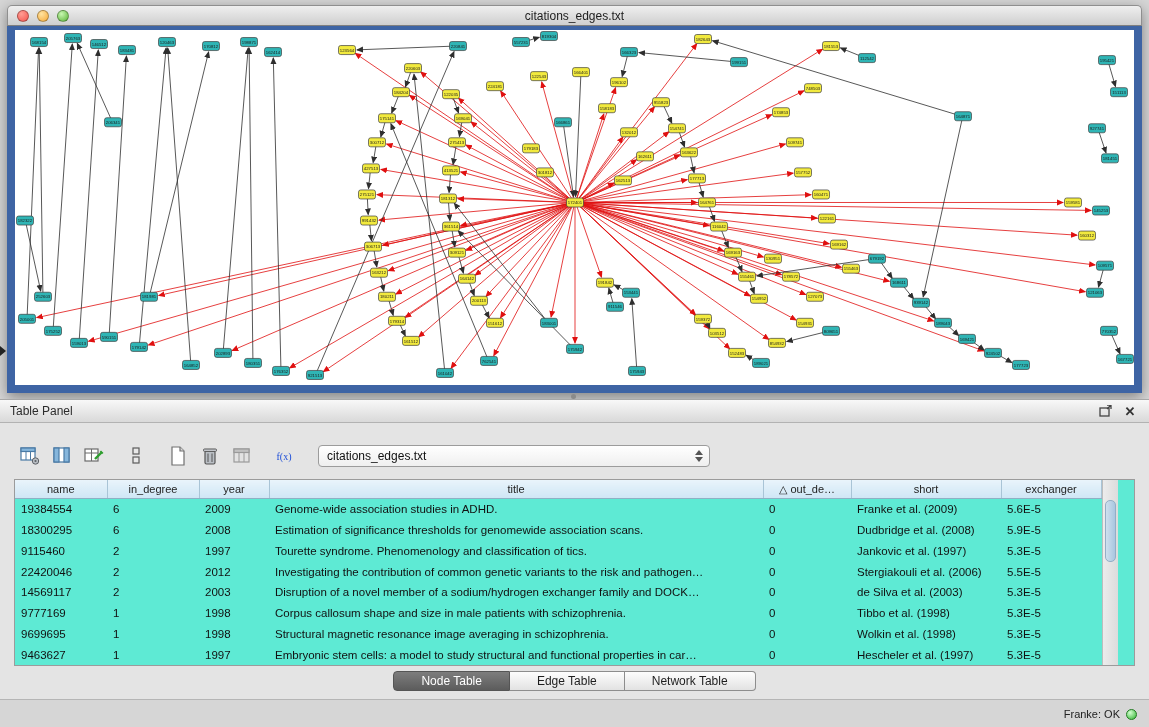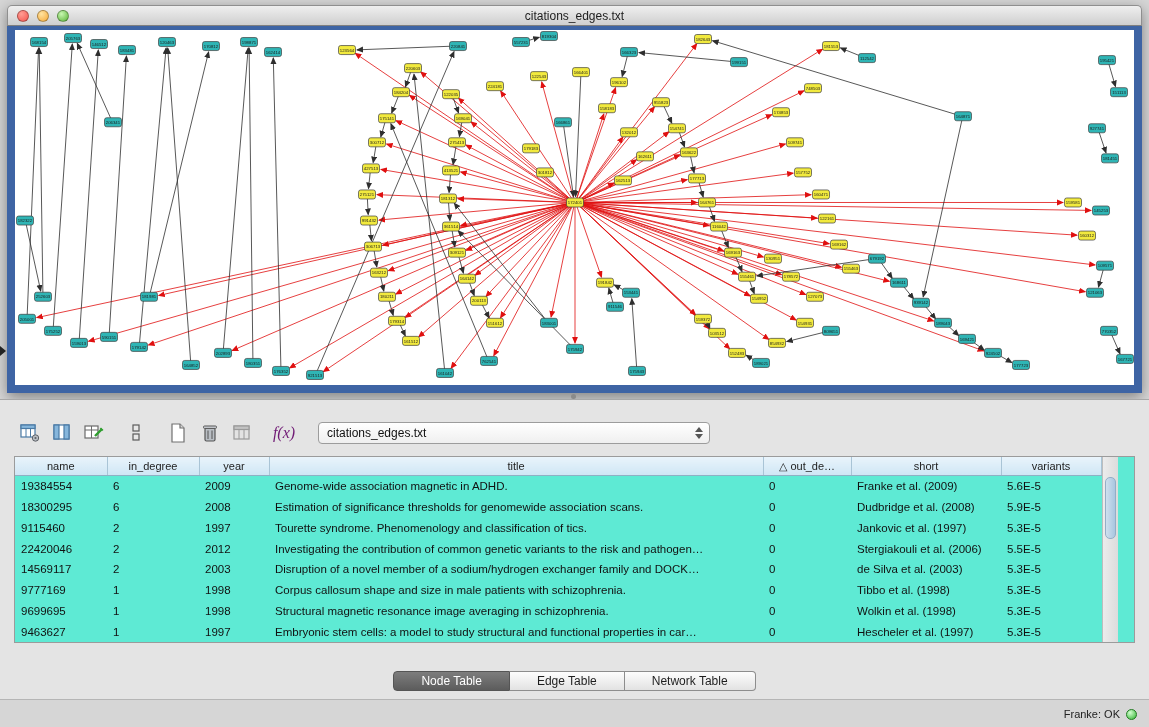--- a/index.html
+++ b/index.html
@@ -30,21 +30,21 @@
     border-bottom:1px solid #b2b2b2;display:flex;align-items:center;padding:0 10px;
     font-size:12px;color:#2c2c2c;}
   .panel-header .spacer{flex:1;}
   .panel-icon{width:18px;height:16px;display:flex;align-items:center;justify-content:center;
     color:#333;font-size:13px;font-weight:bold;cursor:default;margin-left:6px;}
 
   .toolbar{display:flex;align-items:center;margin:18px 0 8px 16px;height:30px;}
   .tool-btn{width:28px;height:26px;border:none;background:transparent;display:flex;
     align-items:center;justify-content:center;padding:0;margin-right:4px;}
   .tool-btn.gap{margin-left:10px;}
-  .fx-label{font-family:"Liberation Serif",serif;font-style:italic;font-size:16px;color:#701a75;}
+  .fx-label{font-family:"Liberation Serif",serif;font-size:10px;color:#1d4ed8;}
   .combo{margin-left:16px;width:392px;height:22px;border:1px solid #9c9c9c;border-radius:4px;
     background:linear-gradient(#ffffff,#efefef);display:flex;align-items:center;
     padding:0 2px 0 8px;font-size:12px;color:#111;box-sizing:border-box;}
   .combo .combo-text{flex:1;overflow:hidden;white-space:nowrap;}
   .combo .stepper{width:16px;height:18px;display:flex;flex-direction:column;align-items:center;justify-content:center;gap:2px;}
   .combo .tri-up{width:0;height:0;border-left:4px solid transparent;border-right:4px solid transparent;border-bottom:5px solid #555;}
   .combo .tri-down{width:0;height:0;border-left:4px solid transparent;border-right:4px solid transparent;border-top:5px solid #555;}
 
   .table-wrap{margin:0 14px;background:#5eead4;border:1px solid #9b9b9b;height:185px;
     position:relative;overflow:hidden;display:flex;}
@@ -728,20 +728,31 @@
           </g>
       </svg>
     </div>
   </div>
 </div>
 
 <div class="drag-dot"></div>
 <div class="edge-arrow-left"></div>
 
 <div class="table-panel">
+  <div class="panel-header">
+    <span>Table Panel</span>
+    <span class="spacer"></span>
+    <span class="panel-icon">
+      <svg width="14" height="12" viewBox="0 0 14 12">
+        <rect x="1" y="3" width="9" height="8" fill="none" stroke="#444" stroke-width="1.3"></rect>
+        <path d="M8 4 L12 0 M12 0 L12 4 M12 0 L8 0" stroke="#444" stroke-width="1.3" fill="none"></path>
+      </svg>
+    </span>
+    <span class="panel-icon">✕</span>
+  </div>
 
   <div class="toolbar">
     <button class="tool-btn">
       <svg width="22" height="22" viewBox="0 0 22 22">
         <rect x="2" y="3" width="14" height="12" fill="#fff" stroke="#4a7aa5" stroke-width="1.2"></rect>
         <rect x="2" y="3" width="14" height="3.5" fill="#86b6dc" stroke="#4a7aa5" stroke-width="1.2"></rect>
         <line x1="7" y1="6.5" x2="7" y2="15" stroke="#4a7aa5"></line>
         <line x1="11.5" y1="6.5" x2="11.5" y2="15" stroke="#4a7aa5"></line>
         <circle cx="16.5" cy="16" r="3.2" fill="#b9bec4" stroke="#5d6166" stroke-width="1"></circle>
         <circle cx="16.5" cy="16" r="1.1" fill="#5d6166"></circle>
@@ -815,29 +826,29 @@
           <col style="width: 100px;">
         </colgroup>
       <thead>
           <tr>
             <th>name</th>
             <th>in_degree</th>
             <th>year</th>
             <th>title</th>
             <th>△ out_de…</th>
             <th>short</th>
-            <th>variants</th>
+            <th>exchanger</th>
           </tr>
         </thead>
       <tbody>
           <tr>
             <td>19384554</td>
             <td>6</td>
             <td>2009</td>
-            <td>Genome-wide association magnetic in ADHD.</td>
+            <td>Genome-wide association studies in ADHD.</td>
             <td>0</td>
             <td>Franke et al. (2009)</td>
             <td>5.6E-5</td>
           </tr>
           <tr>
             <td>18300295</td>
             <td>6</td>
             <td>2008</td>
             <td>Estimation of significance thresholds for genomewide association scans.</td>
             <td>0</td>

